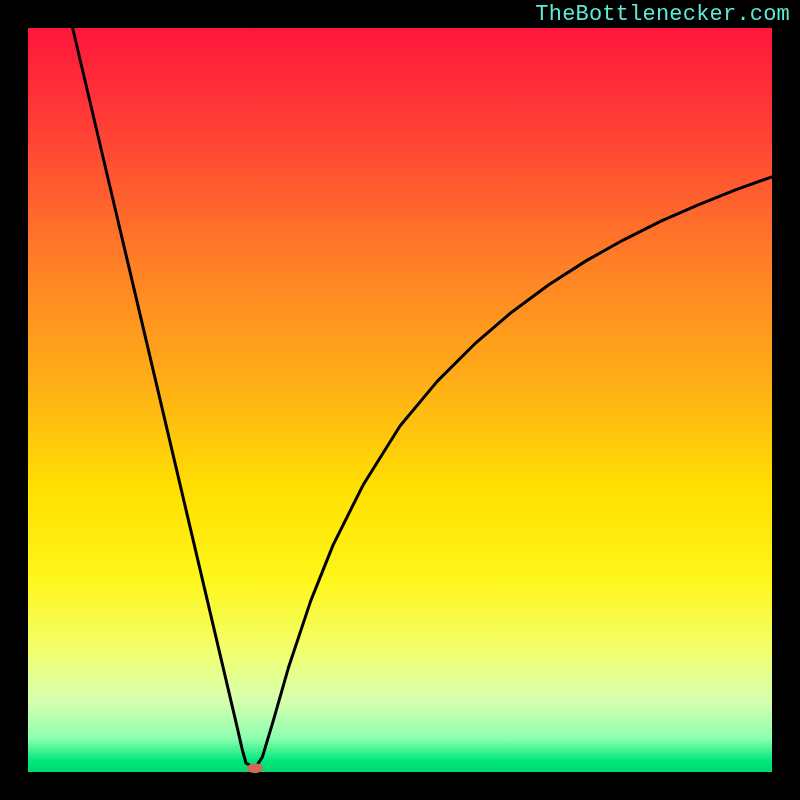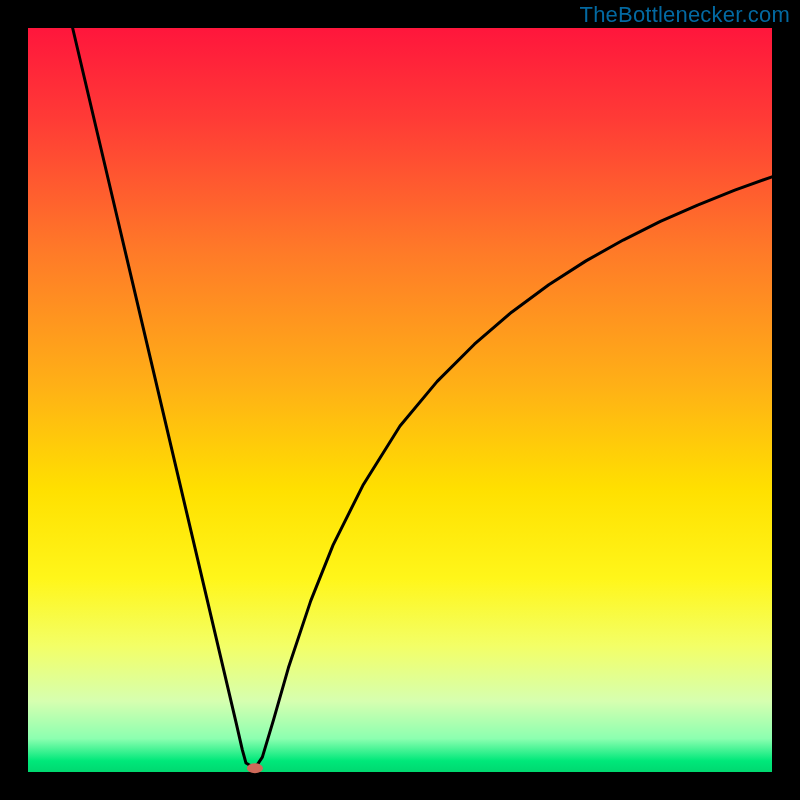--- a/index.html
+++ b/index.html
@@ -16,24 +16,24 @@
     width: 800px;
     height: 800px;
   }
   svg {
     display: block;
   }
   .attribution {
     position: absolute;
     top: 2px;
     right: 10px;
-    color: #0369a1;
+    color: #5eead4;
     font-size: 22px;
     letter-spacing: 0.2px;
-    font-family: Liberation Sans, sans-serif;
+    font-family: Liberation Mono, monospace;
   }
 </style>
 </head>
 <body>
 
 <div class="wrap">
   <div class="attribution">TheBottlenecker.com</div>
   <svg id="chart-svg" width="800" height="800" viewBox="0 0 800 800">
       <defs>
         <linearGradient id="bg-grad" x1="0" y1="0" x2="0" y2="1">

